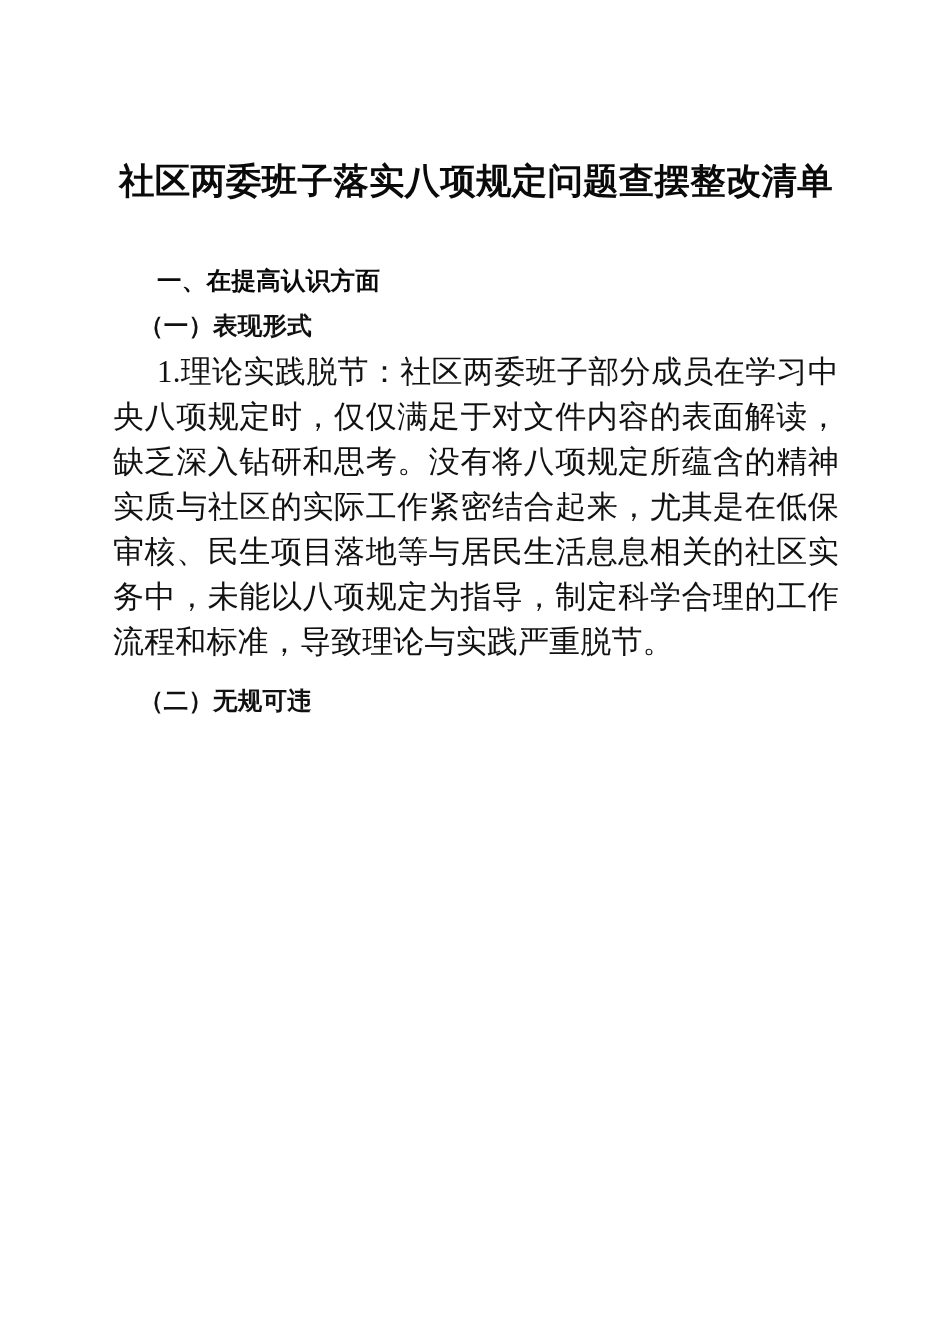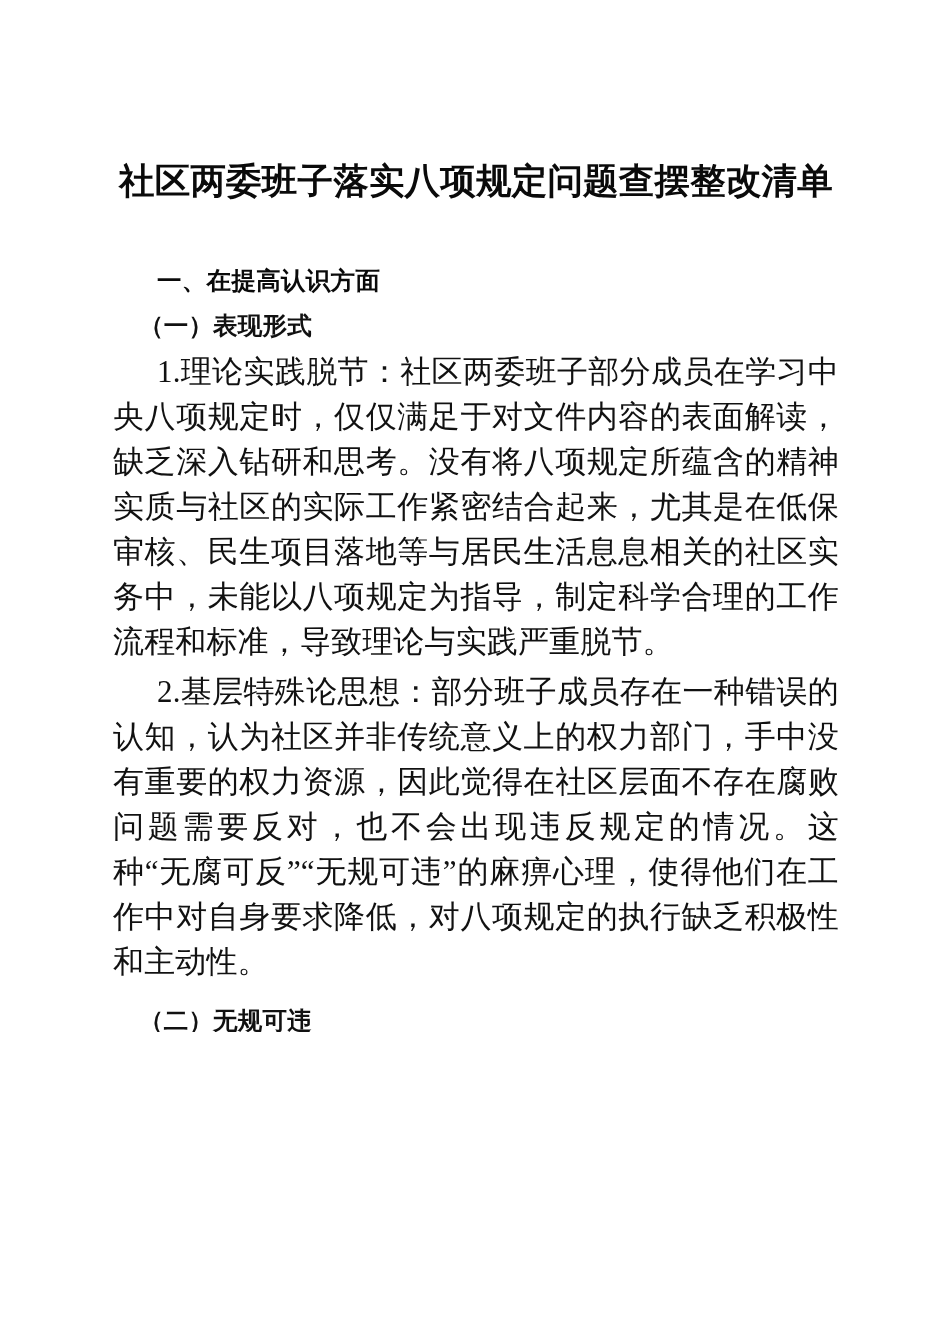--- a/index.html
+++ b/index.html
@@ -100,19 +100,18 @@
   <div class="content">
 
     <h1 class="doc-title">社区两委班子落实八项规定问题查摆整改清单</h1>
 
     <h2 class="h1-section">一、在提高认识方面</h2>
 
     <h3 class="h2-section">（一）表现形式</h3>
 
     <p class="body-para gap-after-h2">1.理论实践脱节：社区两委班子部分成员在学习中央八项规定时，仅仅满足于对文件内容的表面解读，缺乏深入钻研和思考。没有将八项规定所蕴含的精神实质与社区的实际工作紧密结合起来，尤其是在低保审核、民生项目落地等与居民生活息息相关的社区实务中，未能以八项规定为指导，制定科学合理的工作流程和标准，导致理论与实践严重脱节。</p>
 
-    <p class="body-para">2.基层特殊论思想：部分班子成员存在一种错误的认知，认为社区并非传统意义上的权力部门，手中没有重要的权力资源，因此觉得在社区层面不存在腐败问题需要反对，也不会出现违反规定的情况。这种“无腐可反”“无规可违”的麻痹心理，使得他们在工作中对自身要求降低，对八项规定的执行缺乏积极性和主动性。</p>
 
     <h3 class="h2-section spaced">（二）无规可违</h3>
 
 
   </div>
 </div>
 
 </body></html>

